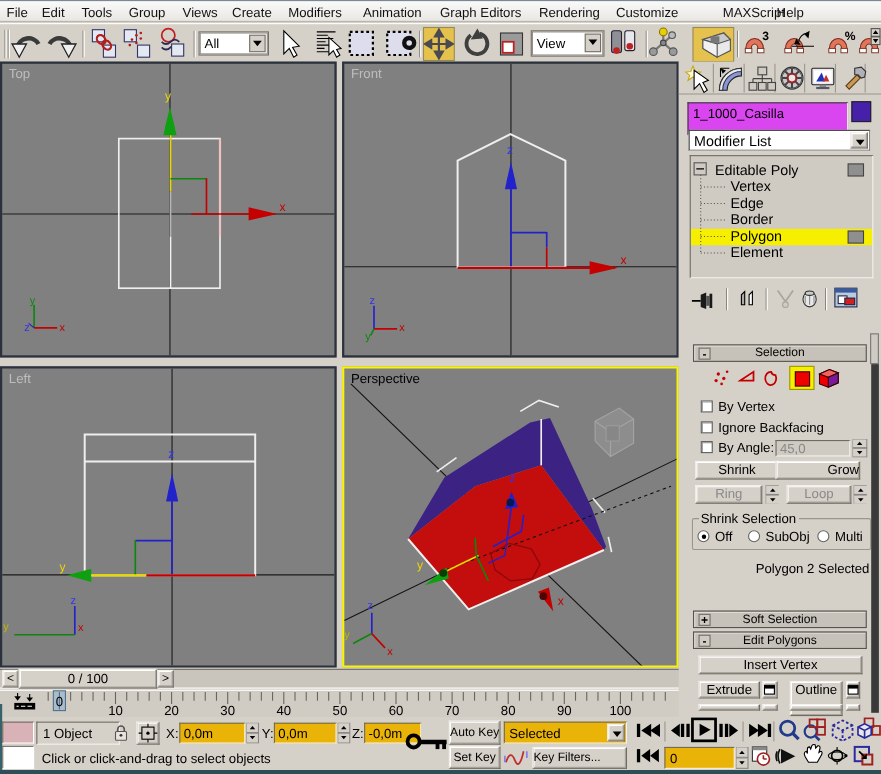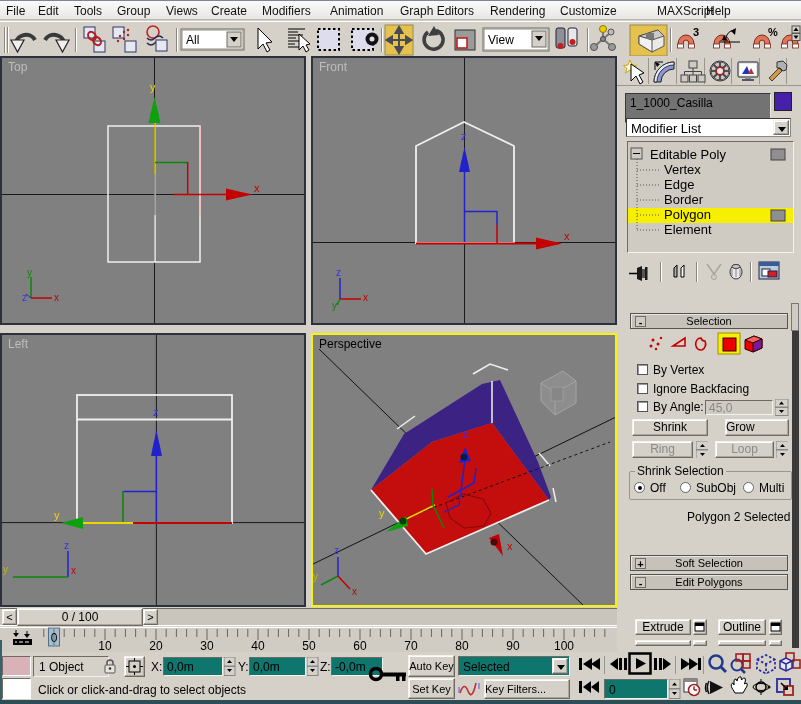--- a/index.html
+++ b/index.html
@@ -20,21 +20,21 @@
 
 #cpanel{position:absolute;left:617px;top:56px;width:184px;height:596px;background:#d5d1c9}
 .rollhead{position:absolute;left:13px;width:158px;height:16px;background:#c6c2ba;border:1px solid #55534e;box-shadow:inset 1px 1px 0 #e8e6e2;font-size:11px;line-height:15px;text-align:center;color:#000;font-weight:bold}
 .rollhead b{font-weight:normal}
 .pm{position:absolute;left:4px;top:2px;width:11px;height:11px;border:1px solid #716d65;background:#cfcbc3;font-size:11px;line-height:10px;text-align:center;font-weight:bold}
 
 #timeslider{position:absolute;left:0;top:607px;width:617px;height:20px;background:#d5d1c9}
 #trackbar{position:absolute;left:0;top:627px;width:617px;height:25px;background:#d0ccc4}
 #statusarea{position:absolute;left:0;top:652px;width:801px;height:48px;background:#d5d1c9}
 #bottomstrip{position:absolute;left:0;top:700px;width:801px;height:4px;background:#2e4e57}
-.fld{position:absolute;background:#0f766e;border:1px solid;border-color:#6f6b63 #f4f2ee #f4f2ee #6f6b63;font-size:12px;color:#000}
+.fld{position:absolute;background:#eab308;border:1px solid;border-color:#6f6b63 #f4f2ee #f4f2ee #6f6b63;font-size:12px;color:#000}
 .lbl{position:absolute;font-size:12px;color:#000;white-space:nowrap}
 .chk{position:absolute;width:11px;height:11px;background:#fff;border:1px solid #555;box-shadow:inset 1px 1px 0 #999}
 .radio{position:absolute;width:11px;height:11px;background:#fff;border:1px solid #666;border-radius:50%}
 </style></head>
 <body>
 <div id="root">
 <div id="menubar">
 <span style="left:6px">File</span>
       <span style="left:38px">Edit</span>
       <span style="left:74px">Tools</span>
@@ -375,21 +375,21 @@
           <polygon points="5,14 10,6 13,14" fill="#2233bb"></polygon>
           <polygon points="11,14 14,8 17,14" fill="#c03030"></polygon>
           <rect x="8" y="17" width="6" height="2" fill="#888"></rect>
           <rect x="5" y="19" width="12" height="2" fill="#556"></rect>
         </g>
 <g transform="translate(148,4)">
           <path d="M4,18 l10,-10 3,3 -10,10 z" fill="#c89858" stroke="#5a3a10"></path>
           <path d="M12,2 l6,-1 4,4 -1,5 -3,1 -3,-3 -3,0 z" fill="#b0b0b8" stroke="#333"></path>
         </g>
 </svg>
-<div class="fld" style="left:8px;top:37px;width:146px;height:30px;background:#737373;border-color:#3a3a3a #e8e6e2 #e8e6e2 #3a3a3a">
+<div class="fld" style="left:8px;top:37px;width:146px;height:30px;background:#d946ef;border-color:#3a3a3a #e8e6e2 #e8e6e2 #3a3a3a">
         <span style="position:absolute;left:4px;top:2px">1_1000_Casilla</span>
       </div>
 <div class="abs" style="left:157px;top:36px;width:18px;height:19px;background:#4620a8;border:1px solid #222"></div>
 <div class="fld" style="left:9px;top:62px;width:165px;height:19px;background:#fff;border-color:#3a3a3a #888 #888 #3a3a3a">
         <span style="position:absolute;left:4px;top:2px;font-size:13px">Modifier List</span>
 <div class="btn" style="right:1px;top:1px;width:16px;height:15px"><svg width="16" height="15">
             <polygon points="4,6 12,6 8,11" fill="#000"></polygon>
           </svg></div>
       </div>
 <div class="abs" style="left:10px;top:85px;width:167px;height:112px;background:#cfcbc3;border:1px solid;border-color:#6f6b63 #f4f2ee #f4f2ee #6f6b63">
@@ -478,21 +478,21 @@
 <div class="fld" style="left:88px;top:344px;width:68px;height:15px;background:#cfcbc3;color:#888">
         <span style="position:absolute;left:3px;top:0px">45,0</span>
       </div>
 <svg width="14" height="17" style="position:absolute;left:158px;top:343px">
         <rect x="0" y="0" width="13" height="8" fill="#d5d1c9" stroke="#888"></rect>
         <rect x="0" y="8.5" width="13" height="8" fill="#d5d1c9" stroke="#888"></rect>
         <polygon points="4,5.5 9,5.5 6.5,2.5" fill="#000"></polygon>
         <polygon points="4,11 9,11 6.5,14" fill="#000"></polygon>
       </svg>
 <div class="btn" style="left:15px;top:363px;width:76px;height:17px;text-align:center;font-size:12px;line-height:15px">Shrink</div>
-<div class="btn" style="left:108px;top:363px;width:64px;height:17px;text-align:left;font-size:12px;line-height:15px">Grow</div>
+<div class="btn" style="left:88px;top:363px;width:77px;height:17px;text-align:right;font-size:12px;line-height:15px">Grow</div>
 <div class="btn" style="left:15px;top:385px;width:61px;height:17px;text-align:center;font-size:12px;line-height:15px;color:#8a8a8a">Ring</div>
 <svg width="12" height="17" style="position:absolute;left:79px;top:385px">
         <rect x="0" y="0" width="13" height="8.5" fill="#d5d1c9" stroke="#888"></rect>
         <rect x="0" y="9" width="13" height="8.5" fill="#d5d1c9" stroke="#888"></rect>
         <polygon points="4,6 9,6 6.5,3" fill="#000"></polygon>
         <polygon points="4,12 9,12 6.5,15" fill="#000"></polygon>
       </svg>
 <div class="btn" style="left:98px;top:385px;width:59px;height:17px;text-align:center;font-size:12px;line-height:15px;color:#8a8a8a">Loop</div>
 <svg width="12" height="17" style="position:absolute;left:159px;top:385px">
         <rect x="0" y="0" width="13" height="8.5" fill="#d5d1c9" stroke="#888"></rect>
@@ -507,26 +507,27 @@
         <div style="position:absolute;left:2.5px;top:2.5px;width:4px;height:4px;background:#000;border-radius:50%"></div>
       </div>
       <div class="lbl" style="left:33px;top:425px">Off</div>
 <div class="radio" style="left:63px;top:426px"></div>
       <div class="lbl" style="left:79px;top:425px">SubObj</div>
 <div class="radio" style="left:126px;top:426px"></div>
       <div class="lbl" style="left:142px;top:425px">Multi</div>
 <div class="lbl" style="left:70px;top:454px;font-size:12px">Polygon 2 Selected</div>
 <div class="rollhead" style="top:499px"><span class="pm">+</span><b>Soft Selection</b></div>
 <div class="rollhead" style="top:518px"><span class="pm">-</span><b>Edit Polygons</b></div>
+<div class="btn" style="left:18px;top:540px;width:149px;height:17px;text-align:center;font-size:12px;line-height:15px">Insert Vertex</div>
 <div class="btn" style="left:18px;top:563px;width:56px;height:16px;text-align:center;font-size:12px;line-height:14px">Extrude</div>
 <div class="btn" style="left:76px;top:563px;width:14px;height:16px"><svg width="12" height="16">
           <rect x="1" y="3" width="9" height="8" fill="#fff" stroke="#000"></rect>
           <rect x="1" y="3" width="9" height="3" fill="#000"></rect>
         </svg></div>
-<div class="btn" style="left:101px;top:563px;width:48px;height:16px;text-align:center;font-size:12px;line-height:14px">Outline</div>
+<div class="btn" style="left:101px;top:563px;width:48px;height:32px;text-align:center;font-size:12px;line-height:14px">Outline</div>
 <div class="btn" style="left:152px;top:563px;width:13px;height:16px"><svg width="12" height="16">
           <rect x="1" y="3" width="9" height="8" fill="#fff" stroke="#000"></rect>
           <rect x="1" y="3" width="9" height="3" fill="#000"></rect>
         </svg></div>
 <div class="btn" style="left:18px;top:584px;width:56px;height:6px"></div>
 <div class="btn" style="left:76px;top:584px;width:14px;height:6px"></div>
 <div class="btn" style="left:101px;top:584px;width:48px;height:6px"></div>
 <div class="btn" style="left:152px;top:584px;width:13px;height:6px"></div>
 <div class="abs" style="left:175px;top:248px;width:7px;height:344px;background:#3a3a3a"></div>
 <div class="abs" style="left:174px;top:247px;width:8px;height:28px;background:#cfcbc3;border:1px solid #777"></div>

